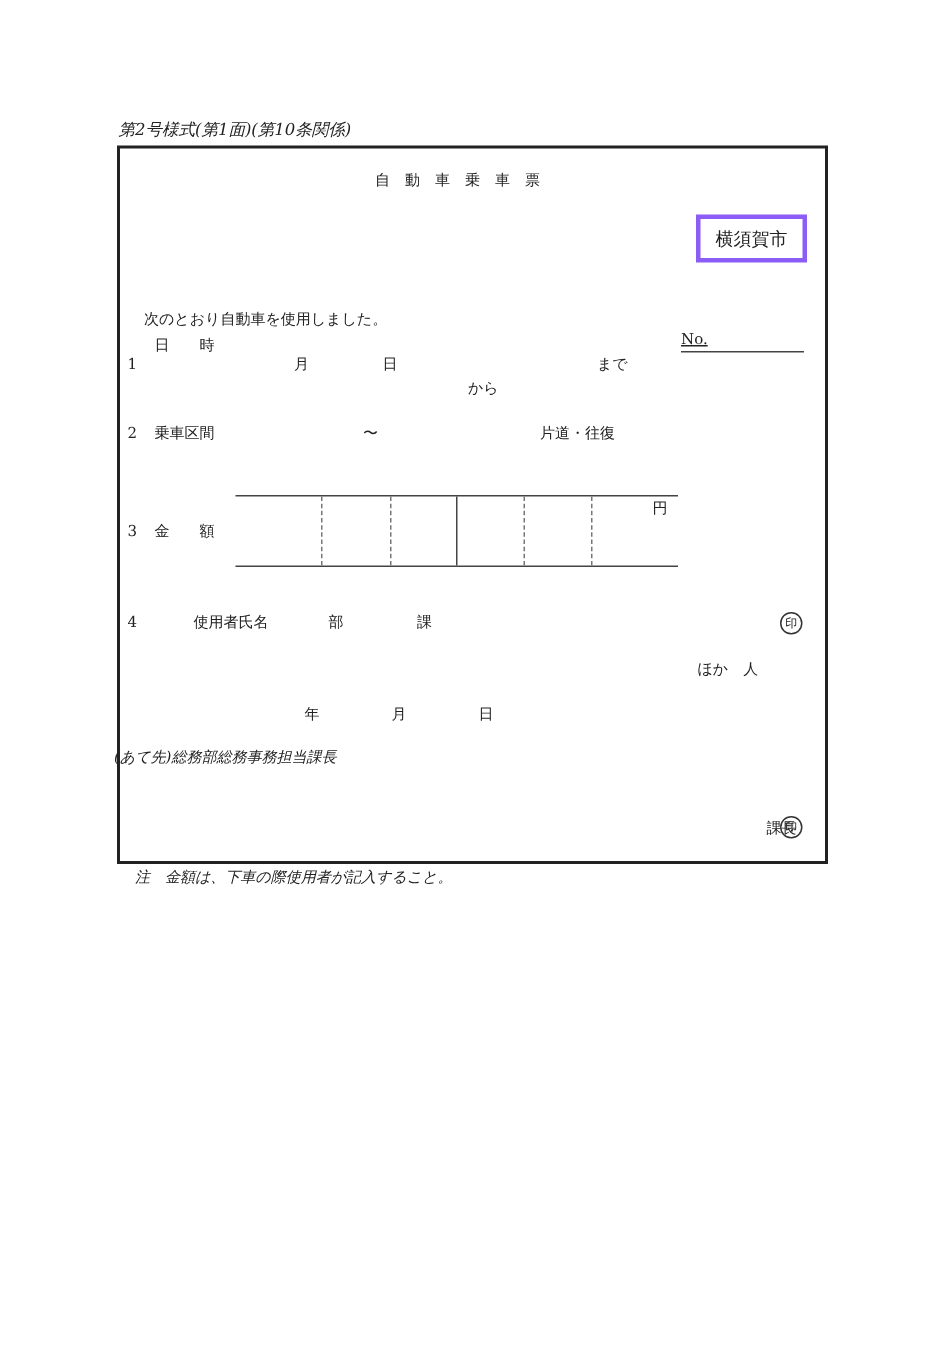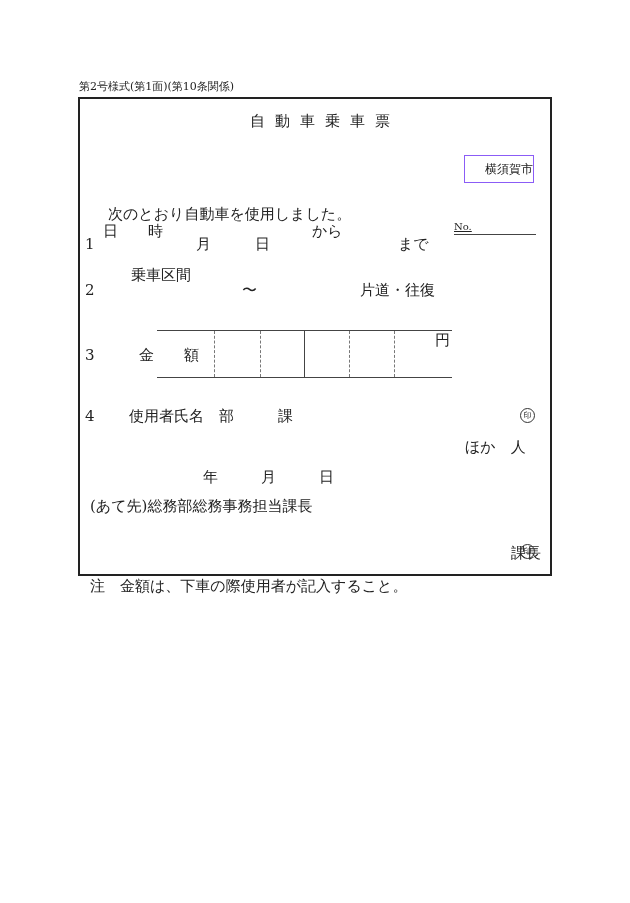--- a/index.html
+++ b/index.html
@@ -1,88 +1,88 @@
 <!DOCTYPE html>
 <html><head>
 <meta charset="utf-8">
 <style>
   html, body { margin: 0; padding: 0; }
   body {
     width: 630px; height: 903px; background: #ffffff; position: relative;
     font-family: "DejaVu Serif", "Liberation Serif", serif; color: #222;
     overflow: hidden;
   }
-  .abs { position: absolute; white-space: nowrap; font-size: 15px; line-height: 14px; }
-  .form-header { left: 79px; top: 80px; font-size: 11px; }
+  .abs { position: absolute; white-space: nowrap; font-size: 10px; line-height: 14px; }
+  .form-header { left: 79px; top: 80px; font-size: 11px; font-style: italic; }
   .outer-box {
     position: absolute; left: 78px; top: 97px; width: 470px; height: 475px;
     border: 2px solid #222;
   }
   .title { left: 250px; top: 114px; letter-spacing: 10px; }
   .city-box {
     position: absolute; left: 464px; top: 143px; width: 68px; height: 26px;
-    border: 1px solid #8b5cf6; text-align: right; line-height: 26px; font-size: 12px; margin-top: 12px;
+    border: 3px solid #8b5cf6; text-align: center; line-height: 26px; font-size: 12px;
   }
   .no-line { position: absolute; left: 454px; top: 234px; width: 82px; border-top: 1px solid #444; }
   .no-label { left: 454px; top: 220px; font-size: 10px; text-decoration: underline; }
   .amt-line { position: absolute; left: 157px; width: 295px; border-top: 1px solid #444; }
   .div-dash { position: absolute; top: 331px; height: 46px; border-left: 1px dashed #777; }
   .div-solid { position: absolute; top: 331px; height: 46px; border-left: 1px solid #444; }
   .seal {
     position: absolute; width: 13px; height: 13px; border: 1px solid #333; border-radius: 50%;
     font-size: 8px; line-height: 13px; text-align: center;
   }
-  .note { left: 90px; top: 579px; }
+  .note { left: 90px; top: 579px; font-style: italic; }
 </style>
 </head>
 <body>
 
 <div class="abs form-header">第2号様式(第1面)(第10条関係)</div>
 
 <div class="outer-box"></div>
 
 <div class="abs title">自動車乗車票</div>
 <div class="city-box">横須賀市</div>
 
-<div class="abs" style="left:96px; top:207px;margin-left:12px;">次のとおり自動車を使用しました。</div>
+<div class="abs" style="left:96px; top:207px;">次のとおり自動車を使用しました。</div>
 <div class="abs no-label">No.</div>
 <div class="no-line"></div>
 
 <div class="abs" style="left:85px; top:237px;">1</div>
 <div class="abs" style="left:103px; top:224px;">日　　時</div>
 <div class="abs" style="left:196px; top:237px;">月</div>
 <div class="abs" style="left:255px; top:237px;">日</div>
-<div class="abs" style="left:312px; top:224px;">から</div>
+<div class="abs" style="left:312px; top:253px;">から</div>
 <div class="abs" style="left:398px; top:237px;">まで</div>
 
 <div class="abs" style="left:85px; top:283px;">2</div>
-<div class="abs" style="left:103px; top:268px;margin-left:28px;">乗車区間</div>
+<div class="abs" style="left:103px; top:283px;">乗車区間</div>
 <div class="abs" style="left:242px; top:283px;">〜</div>
 <div class="abs" style="left:337px; top:283px;margin-left:23px;">片道・往復</div>
 
 <div class="abs" style="left:85px; top:348px;">3</div>
-<div class="abs" style="left:103px; top:348px;margin-left:36px;">金　　額</div>
+<div class="abs" style="left:103px; top:348px;">金　　額</div>
 <div class="amt-line" style="top:330px;"></div>
 <div class="amt-line" style="top:377px;"></div>
 <div class="div-dash" style="left:214px;"></div>
 <div class="div-dash" style="left:260px;"></div>
 <div class="div-solid" style="left:304px;"></div>
 <div class="div-dash" style="left:349px;"></div>
 <div class="div-dash" style="left:394px;"></div>
 <div class="abs" style="left:435px; top:333px;">円</div>
 
 <div class="abs" style="left:85px; top:409px;">4</div>
 <div class="abs" style="left:103px; top:409px;margin-left:26px;">使用者氏名</div>
 <div class="abs" style="left:219px; top:409px;">部</div>
 <div class="abs" style="left:278px; top:409px;">課</div>
 <div class="seal" style="left:520px; top:408px;">印</div>
 <div class="abs" style="left:465px; top:440px;">ほか　人</div>
 
 <div class="abs" style="left:203px; top:470px;">年</div>
 <div class="abs" style="left:261px; top:470px;">月</div>
 <div class="abs" style="left:319px; top:470px;">日</div>
 
-<div class="abs" style="left:90px; top:499px;">(あて先)総務部総務事務担当課長</div>
+<div class="abs" style="left:76px; top:499px;font-style:italic;">(あて先)総務部総務事務担当課長</div>
 
 <div class="abs" style="left:490px; top:546px;margin-left:21px;">課長</div>
 <div class="seal" style="left:520px; top:544px;">印</div>
 
 <div class="abs note">注　金額は、下車の際使用者が記入すること。</div>
 
 </body></html>

